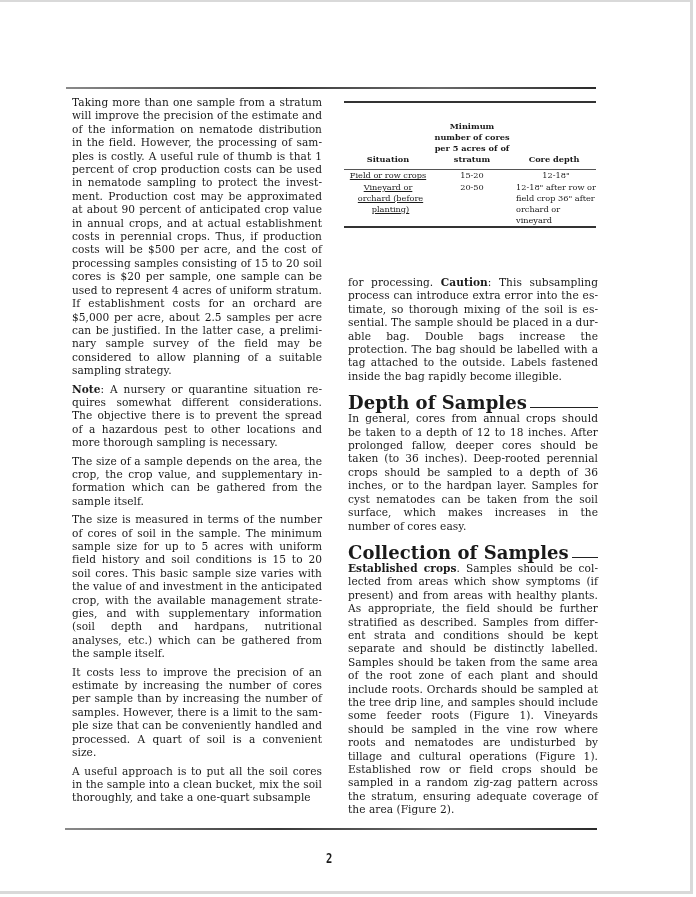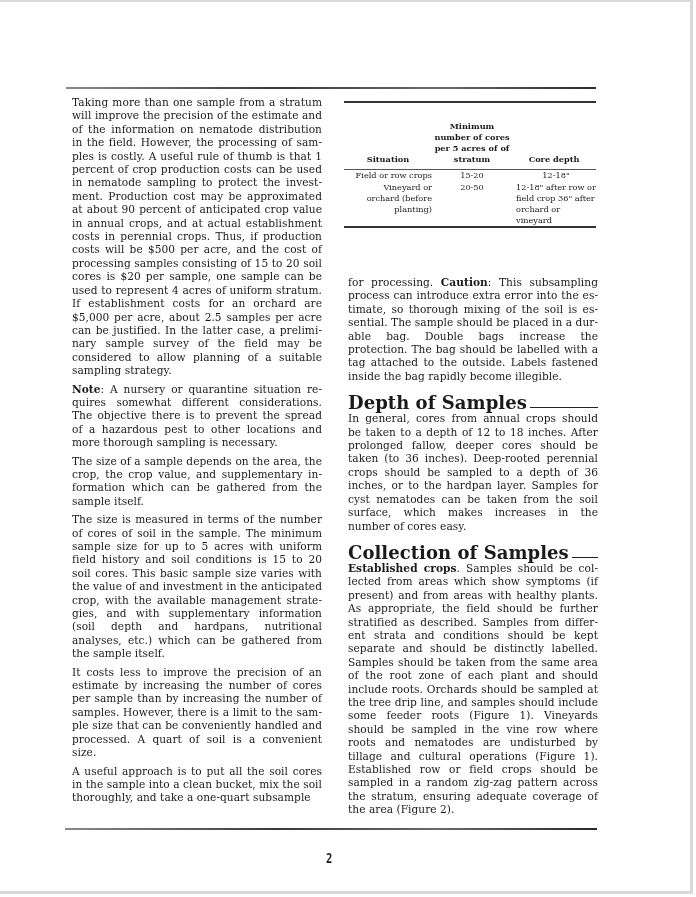--- a/index.html
+++ b/index.html
@@ -41,21 +41,21 @@
     .table-wrap { position: absolute; left: 344px; top: 101px; width: 252px; }
     .t-rule { height: 1.5px; background: #333; }
     .t-rule.thin { height: 1px; background: #555; }
     table.cores { width: 100%; border-collapse: collapse; font-size: 8.2px; line-height: 11.2px; }
     table.cores th { font-weight: bold; vertical-align: bottom; text-align: center; padding: 18px 0 4px 0; }
     table.cores td { vertical-align: top; padding: 0; }
     table.cores th.c1, table.cores td.c1 { width: 88px; }
     table.cores th.c2, table.cores td.c2 { width: 80px; text-align: center; }
     table.cores td.c3 { padding-left: 4px; }
     table.cores th.c3 { text-align: center; }
-    table.cores td.c1 { text-align: right; }
+    table.cores td.c1 { text-align: center; text-decoration: underline; }
     .row1 td { padding-top: 6px; padding-bottom: 14px; }
     .row2 td { padding-top: 2px; padding-bottom: 6px; }
     .cell-indent { padding-left: 5px; display: block; }
 
     .page-number {
       position: absolute; left: 326px; top: 850px;
       font-family: "DejaVu Sans Mono", "Liberation Mono", monospace;
       font-size: 14px; font-weight: bold; transform: scaleX(0.75); transform-origin: left top;
     }
   </style>

